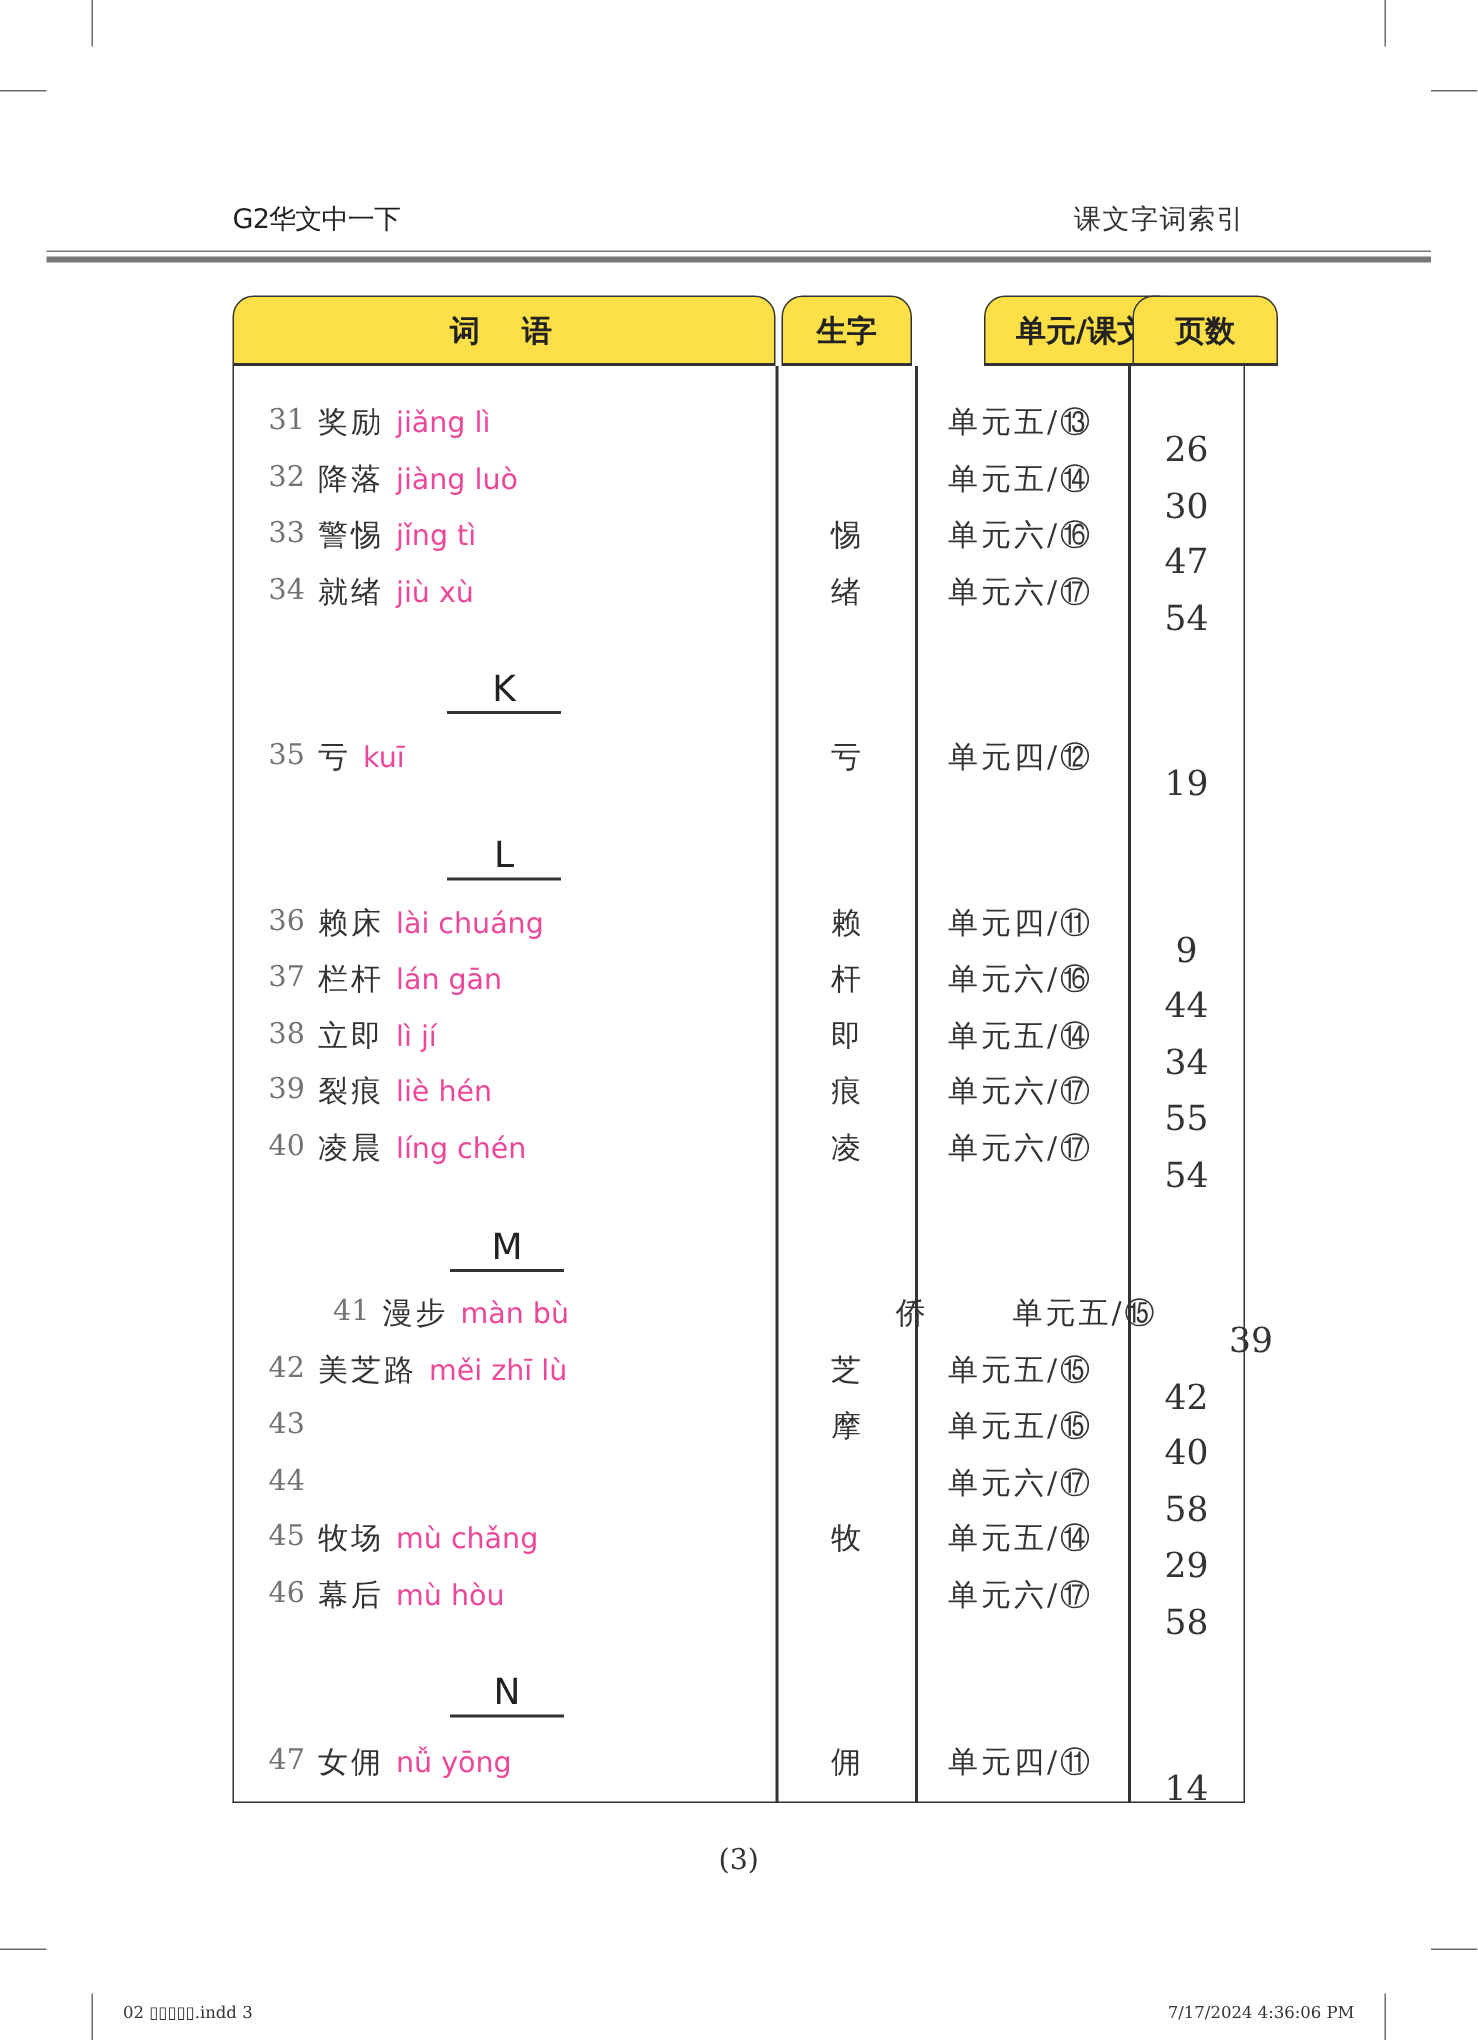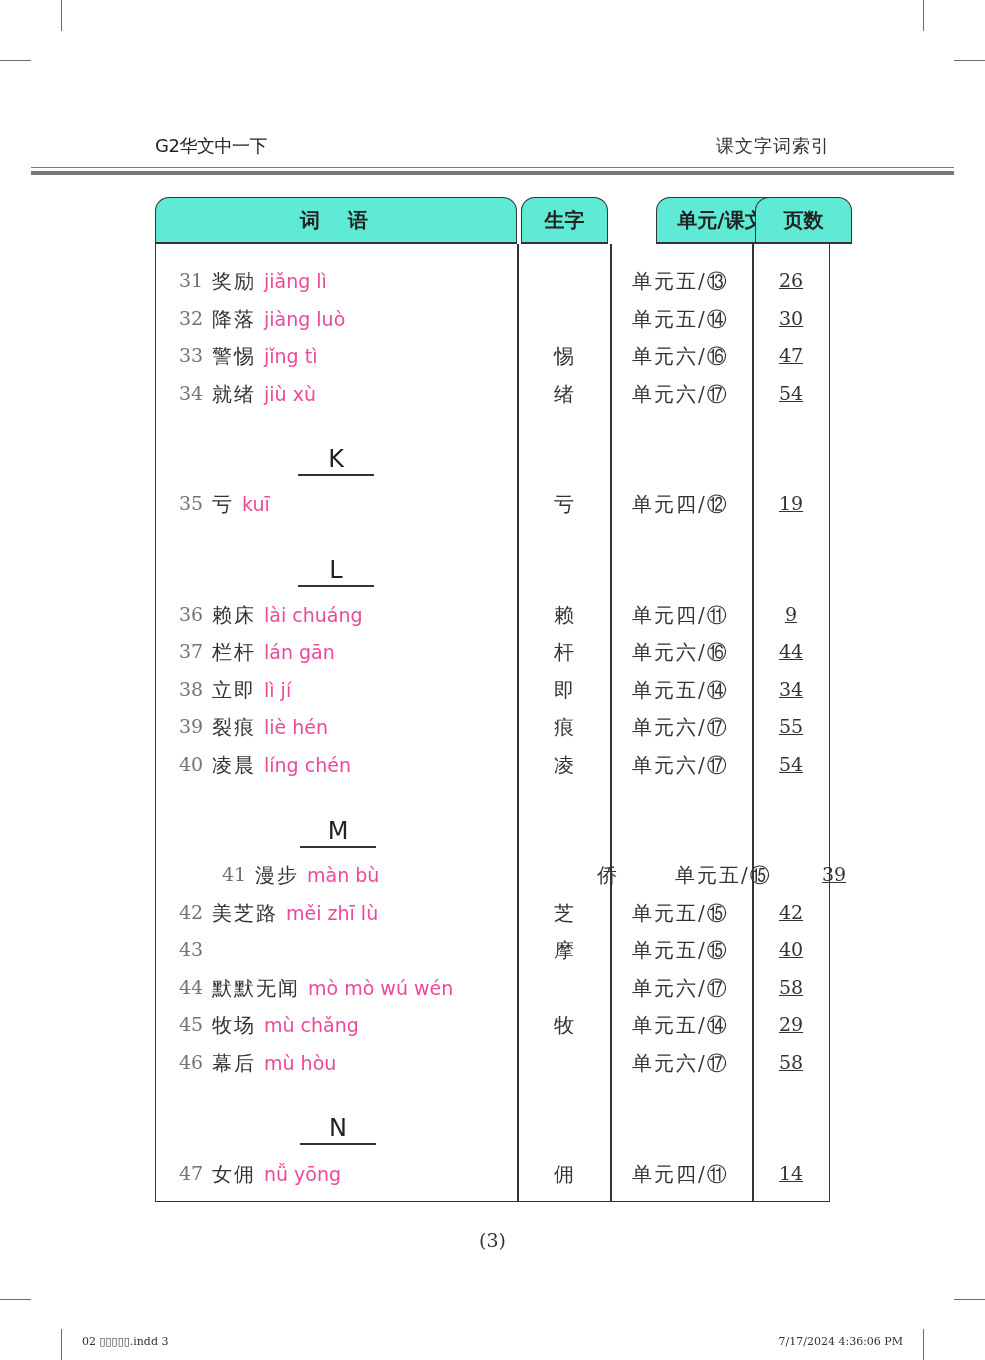--- a/index.html
+++ b/index.html
@@ -15,38 +15,38 @@
   }
   .hdr-right {
     position: absolute; right: 155px; top: 134px; font-size: 18px;
     font-family: "DejaVu Sans", sans-serif; color: #333; letter-spacing: 1px;
   }
   .rule-thin { position: absolute; left: 31px; width: 923px; top: 167px; height: 1px; background: #777; }
   .rule-thick { position: absolute; left: 31px; width: 923px; top: 171px; height: 4px; background: #777; }
 
   .th {
     position: absolute; top: 197px; height: 47px;
-    background: #5eead4; border: 1.5px solid #333; border-bottom: 2px solid #333;
+    background: #fde047; border: 1.5px solid #333; border-bottom: 2px solid #333;
     border-radius: 14px 14px 0 0; box-sizing: border-box;
     display: flex; align-items: center; justify-content: center;
     font-family: "DejaVu Sans", sans-serif; font-weight: bold; font-size: 20px; color: #222;
   }
   .table-box {
     position: absolute; left: 155px; top: 244px; width: 675px; height: 958px;
     border: 1.5px solid #333; border-top: none; box-sizing: border-box;
   }
   .vline { position: absolute; top: 244px; height: 958px; width: 1.5px; background: #333; }
 
   .row { position: absolute; left: 0; width: 985px; height: 30px; }
   .c-num { position: absolute; left: 179px; font-size: 19px; color: #737373; top: 3px; }
   .c-word { position: absolute; left: 212px; font-size: 20px; color: #333; top: 2px; letter-spacing: 2px; }
   .c-py { font-family: "DejaVu Sans", sans-serif; font-size: 19px; color: #ec4899; margin-left: 8px; letter-spacing: 0; }
   .c-char { position: absolute; left: 552px; width: 24px; text-align: center; font-size: 20px; color: #333; top: 2px; }
   .c-unit { position: absolute; left: 632px; font-size: 20px; color: #333; top: 2px; letter-spacing: 2px; }
-  .c-page { position: absolute; left: 760px; width: 62px; text-align: center; font-size: 19px; color: #333; top: 3px; text-decoration: underline; }
+  .c-page { position: absolute; left: 760px; width: 62px; text-align: center; font-size: 23px; color: #333; top: 21px; }
 
   .letter {
     position: absolute; width: 76px; text-align: center;
     font-family: "DejaVu Sans", sans-serif; font-size: 24px; color: #222;
     border-bottom: 2px solid #333; line-height: 28px; padding-bottom: 1px;
   }
   .page-num { position: absolute; left: 0; width: 985px; top: 1229px; text-align: center; font-size: 19px; color: #333; }
   .slug-l { position: absolute; left: 82px; top: 1335px; font-size: 11px; color: #333; }
   .slug-r { position: absolute; right: 82px; top: 1335px; font-size: 11px; color: #333; }
 </style>
@@ -176,21 +176,20 @@
   <span class="c-page">42</span>
 </div>
 <div class="row" style="top:935px;">
   <span class="c-num">43</span>
   <span class="c-char">摩</span>
   <span class="c-unit">单元五/⑮</span>
   <span class="c-page">40</span>
 </div>
 <div class="row" style="top:973px;">
   <span class="c-num">44</span>
-  <span class="c-word"><span>默默无闻</span><span class="c-py">mò mò wú wén</span></span>
   <span class="c-char"></span>
   <span class="c-unit">单元六/⑰</span>
   <span class="c-page">58</span>
 </div>
 <div class="row" style="top:1010px;">
   <span class="c-num">45</span>
   <span class="c-word"><span>牧场</span><span class="c-py">mù chǎng</span></span>
   <span class="c-char">牧</span>
   <span class="c-unit">单元五/⑭</span>
   <span class="c-page">29</span>

